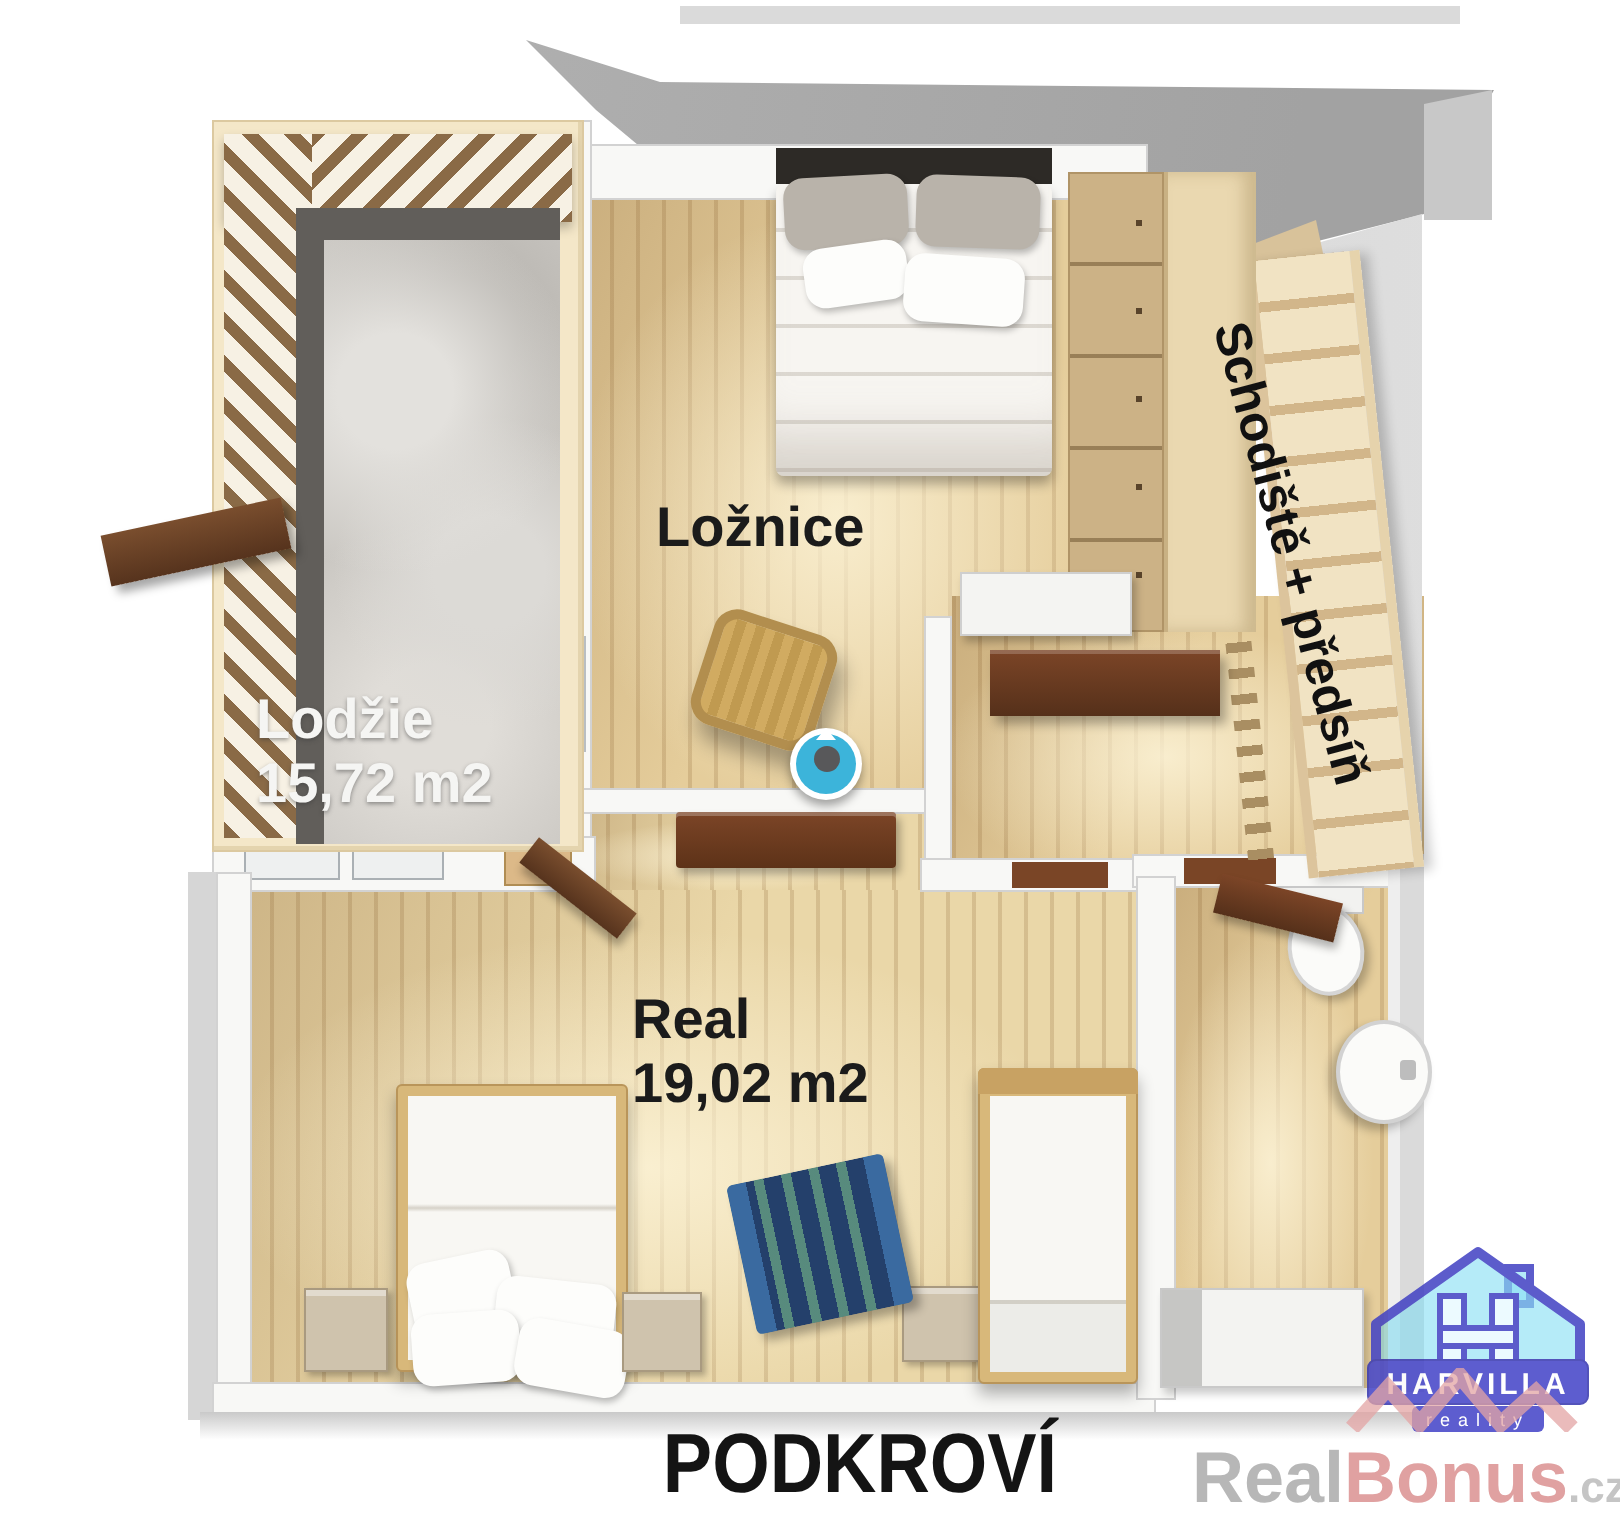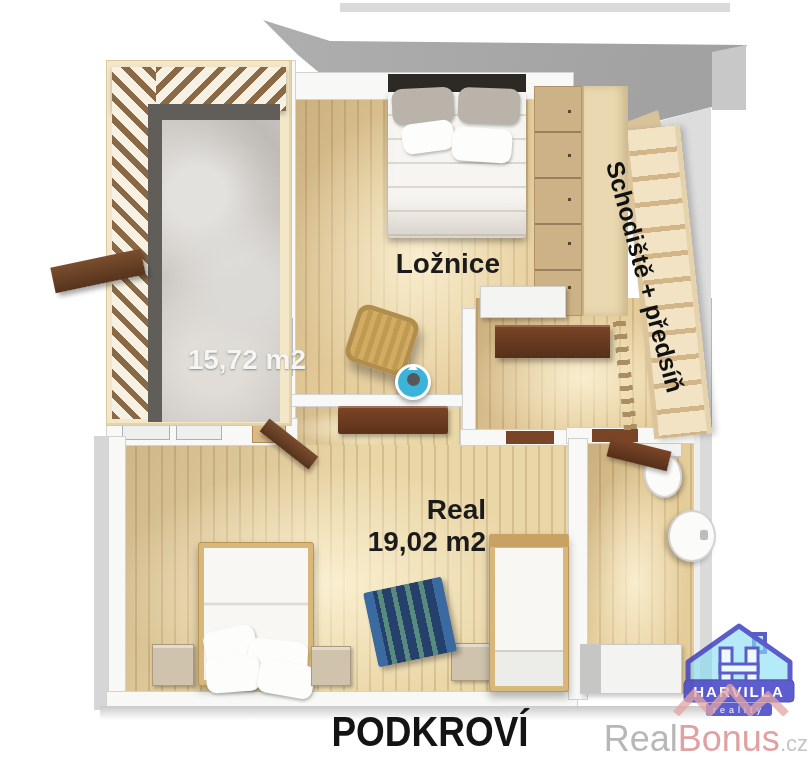--- a/index.html
+++ b/index.html
@@ -150,36 +150,36 @@
 
   
   #viewpoint{left:395px;top:364px;width:36px;height:36px;border-radius:50%;background:#ffffff;
     box-shadow:0 3px 5px rgba(0,0,0,.35);}
   #viewpoint-inner{left:3px;top:3px;width:30px;height:30px;border-radius:50%;background:#3cb4da;position:absolute;}
   #viewpoint-head{left:12px;top:9px;width:13px;height:13px;border-radius:50%;background:#58585a;position:absolute;}
   #viewpoint-arrow{left:13px;top:0px;position:absolute;width:0;height:0;
     border-left:5px solid transparent;border-right:5px solid transparent;border-bottom:6px solid #ffffff;}
 
   
-  .room-label{color:#1b1b1b;font-weight:bold;font-size:28px;line-height:32px;text-align:right;letter-spacing:0;}
+  .room-label{color:#1b1b1b;font-weight:bold;font-size:28px;line-height:32px;text-align:left;letter-spacing:0;}
   .room-label.white{color:#f5f5f3;text-shadow:0 1px 2px rgba(60,60,60,.5);}
   #label-lodzie{left:128px;top:344px;width:178px;}
   #label-loznice{left:328px;top:248px;width:172px;}
   #label-789{left:478px;top:378px;width:160px;}
   #label-pokoj{left:316px;top:494px;width:170px;}
   #label-wc{left:560px;top:560px;width:156px;}
   #label-stair{left:628px;top:158px;width:310px;transform:rotate(75deg);transform-origin:0 0;
     color:#111;font-weight:bold;font-size:25px;white-space:nowrap;}
   #title{left:230px;top:708px;width:400px;text-align:center;color:#141414;font-weight:bold;font-size:42px;
     transform:scaleX(.88);letter-spacing:0px;}
 
   
   #harvilla{left:682px;top:622px;width:114px;height:96px;opacity:.87;}
   #realbonus-crown{left:672px;top:684px;width:120px;height:32px;opacity:.75;}
-  #realbonus-text{left:596px;top:718px;width:212px;text-align:right;font-weight:normal;font-size:36px;opacity:.95;white-space:nowrap;}
+  #realbonus-text{left:596px;top:718px;width:212px;text-align:right;font-weight:bold;font-size:36px;opacity:.95;white-space:nowrap;}
   #realbonus-text .p1{color:#b4b4b4;}
   #realbonus-text .p2{color:#df9c9c;}
   #realbonus-text .p3{color:#c2c2c2;font-size:22px;}
 </style>
 </head>
 <body>
 
 <div id="plan">
 
   <div class="abs wood" id="loznice-floor"></div>
@@ -261,20 +261,21 @@
   <div class="abs" id="wc-sink-tap"></div>
   <div class="abs" id="wc-tub"></div>
 
   <div class="abs" id="viewpoint">
     <div id="viewpoint-inner"></div>
     <div id="viewpoint-arrow"></div>
     <div id="viewpoint-head"></div>
   </div>
 
   <div class="abs room-label white" id="label-lodzie">
+    <div>Lodžie</div>
     <div>15,72 m2</div>
   </div>
   <div class="abs room-label" id="label-loznice">
     <div>Ložnice</div>
   </div>
   <div class="abs" id="label-stair">Schodiště + předsíň</div>
   <div class="abs room-label" id="label-pokoj">
     <div>Real</div>
     <div>19,02 m2</div>
   </div>

